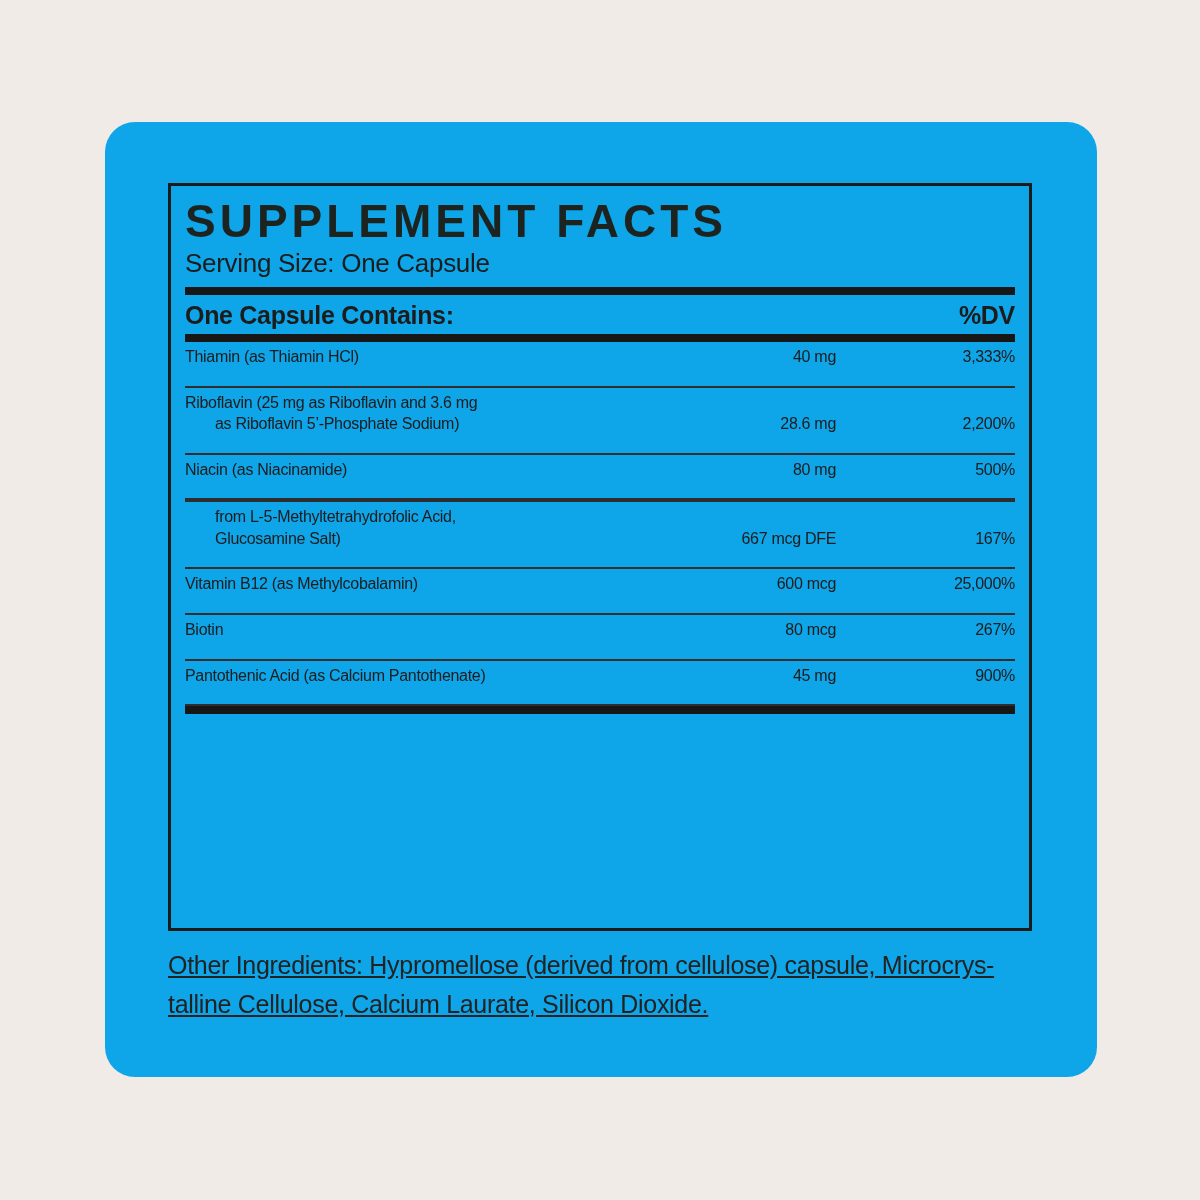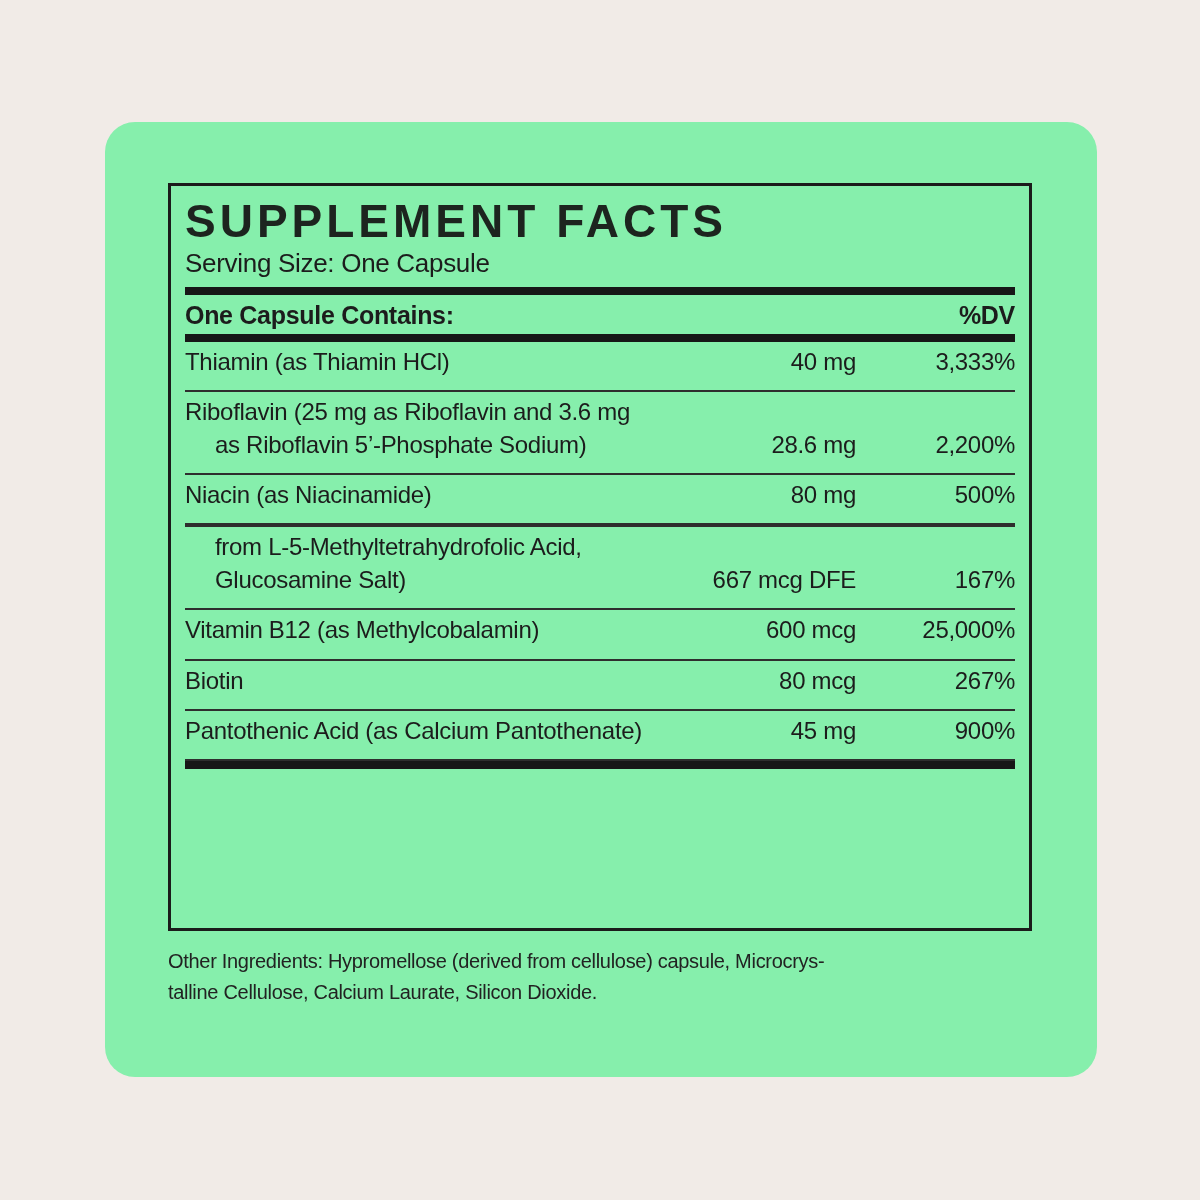--- a/index.html
+++ b/index.html
@@ -11,21 +11,21 @@
     font-family: "Liberation Sans", sans-serif;
     color: #1c1c1c;
     -webkit-font-smoothing: antialiased;
   }
   .stage { position: relative; width: 1200px; height: 1200px; overflow: hidden; }
 
   .card {
     position: absolute;
     left: 105px; top: 122px;
     width: 992px; height: 955px;
-    background: #86efac;
+    background: #0ea5e9;
     border-radius: 30px;
   }
 
   .facts-box {
     position: absolute;
     left: 63px; top: 61px;
     width: 864px; height: 748px;
     border: 3px solid #1b1b1b;
     box-sizing: border-box;
     padding: 8px 14px 0 14px;
@@ -56,47 +56,49 @@
     align-items: baseline;
     font-weight: bold;
     font-size: 25px;
     letter-spacing: -0.3px;
     padding: 6px 0 4px 0;
   }
 
   .row {
     display: flex;
     align-items: flex-end;
-    font-size: 24px;
+    font-size: 16px;
     letter-spacing: -0.3px;
     line-height: 1.35;
-    padding: 4px 0 12px 0;
+    padding: 4px 0 18px 0;
+    gap: 20px;
   }
   .row .name { flex: 1; min-width: 0; }
   .row .name div { white-space: nowrap; }
   .row .name .cont { padding-left: 30px; }
   .row .amount { width: 170px; text-align: right; white-space: nowrap; }
   .row .dv { width: 159px; text-align: right; white-space: nowrap; }
 
   .sep { border-top: 2px solid #2e2e2e; }
 
   .dv-note {
     font-size: 24px;
     letter-spacing: -0.3px;
     padding: 9px 0 0 0;
   }
 
   .footer {
     position: absolute;
     left: 63px; top: 824px;
     width: 880px;
-    font-size: 20px;
+    font-size: 25px;
     letter-spacing: -0.3px;
     line-height: 1.55;
     color: #222222;
+    text-decoration: underline;
   }
   .footer div { white-space: nowrap; }
 </style>
 </head>
 <body>
 
 <div class="stage">
   <div class="card">
 
     <div class="facts-box">

